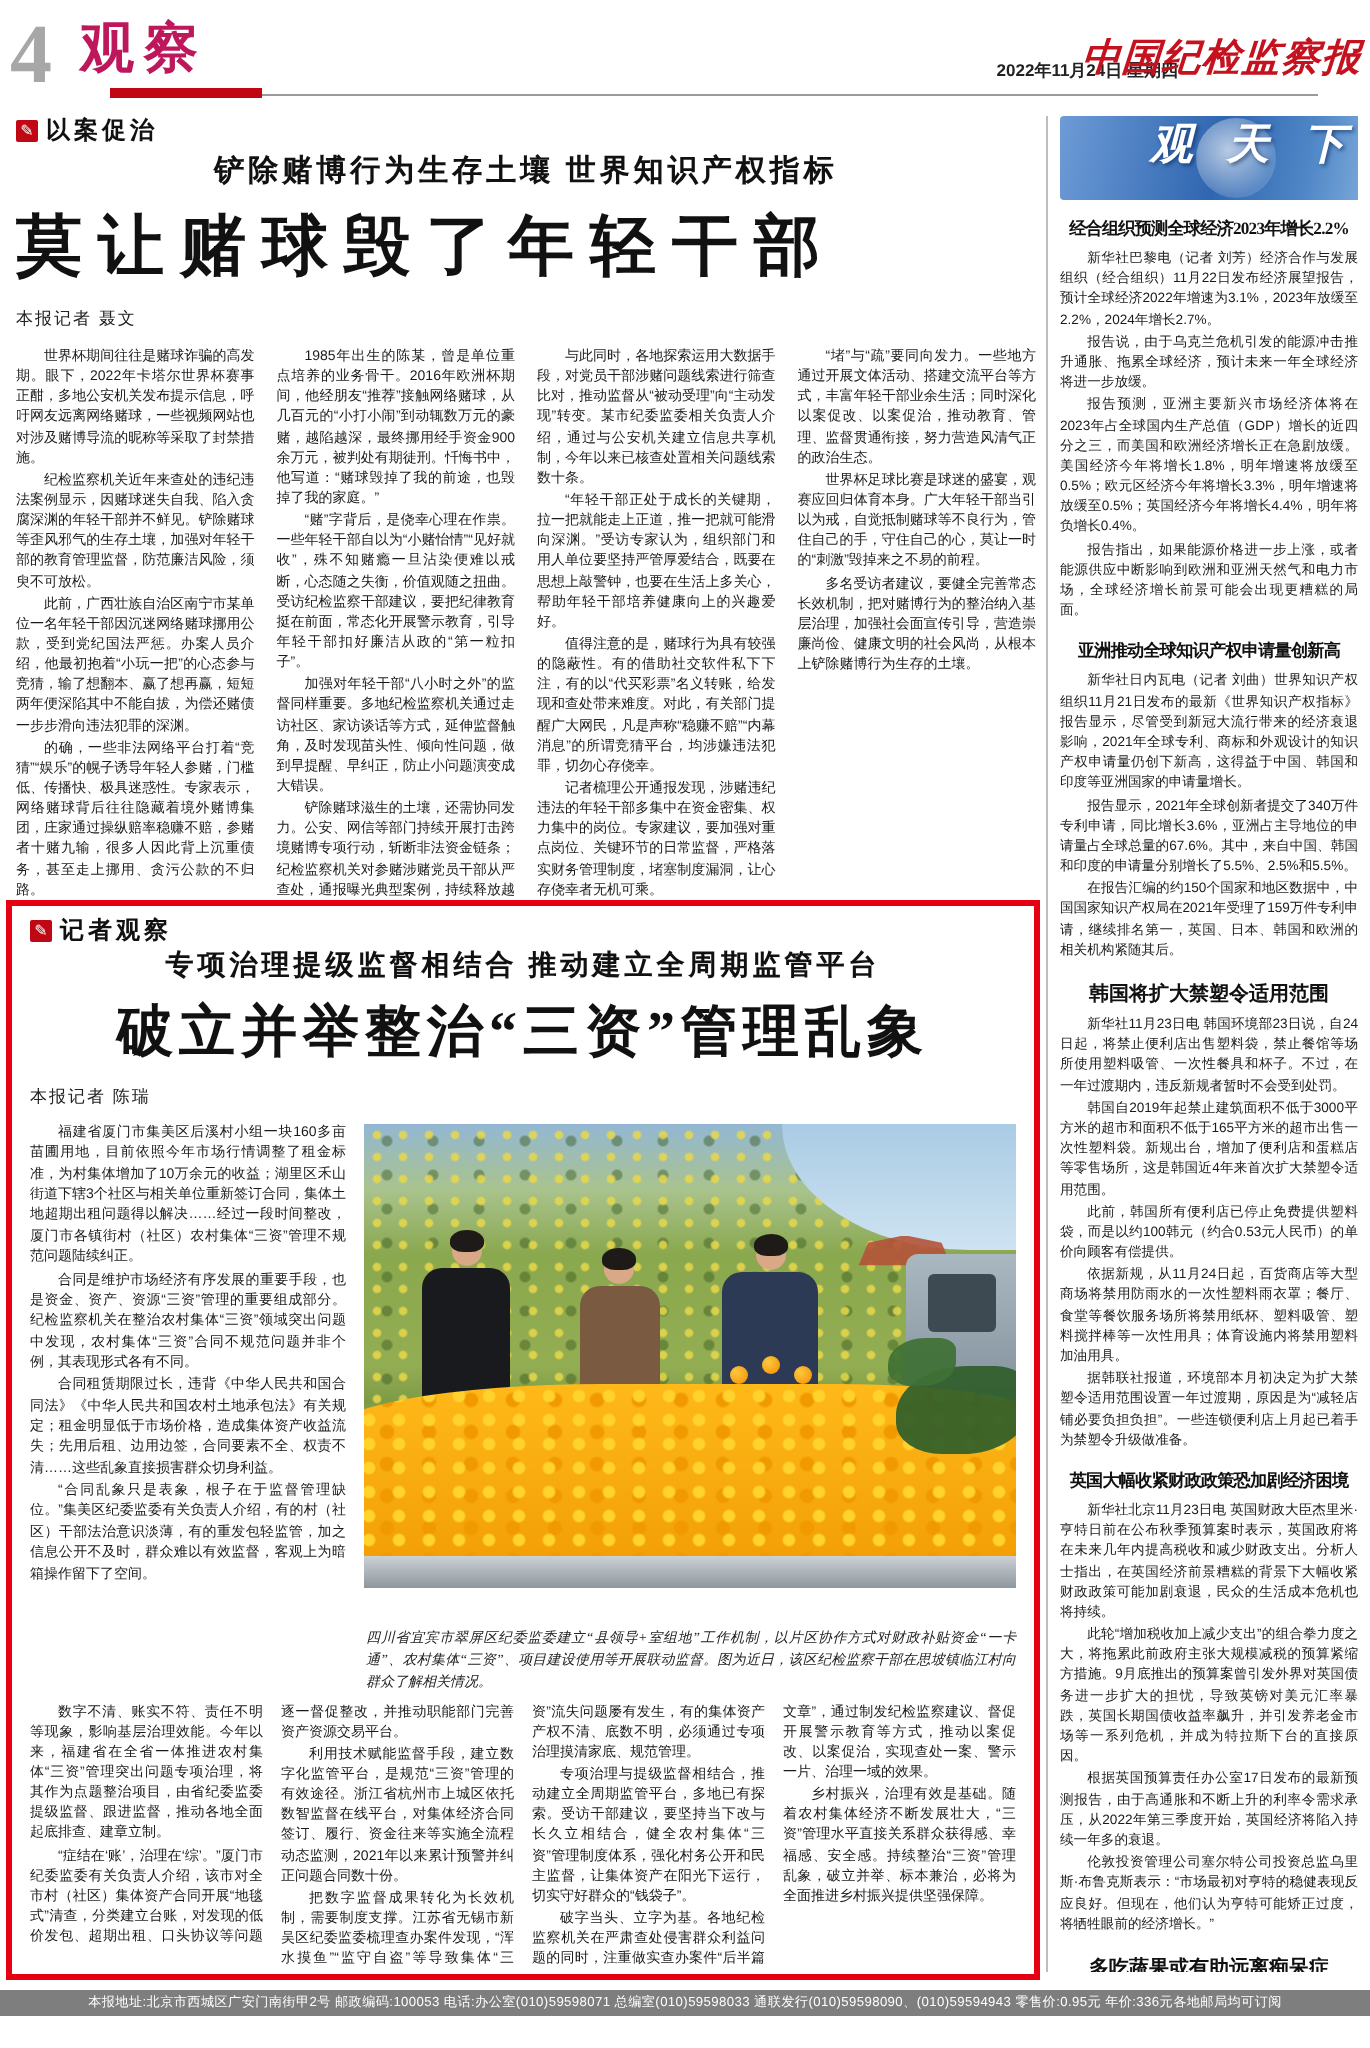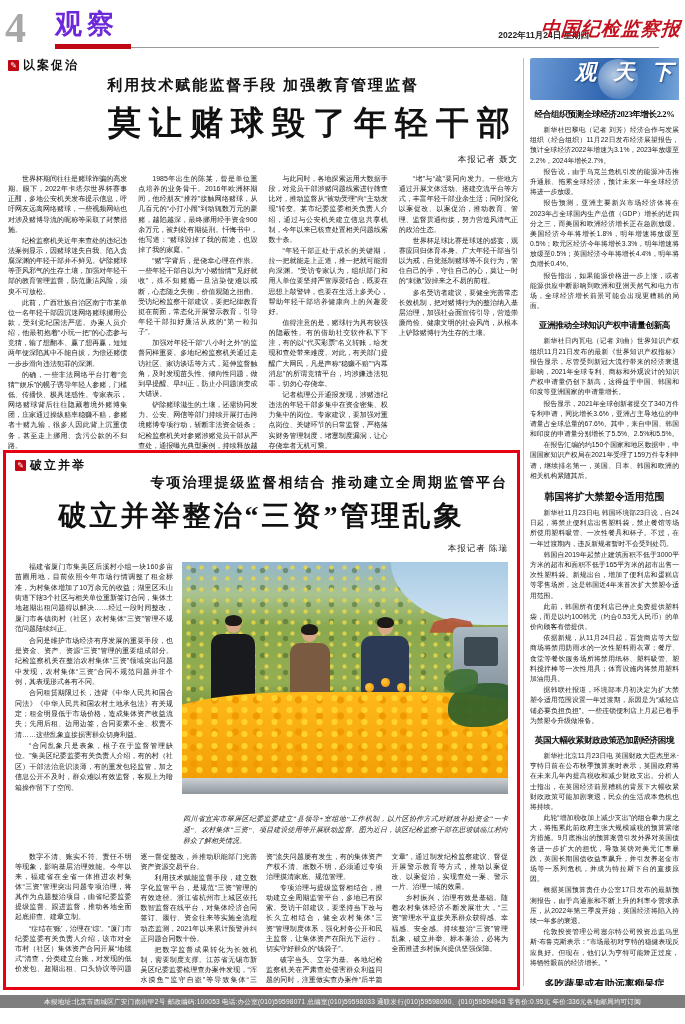--- a/index.html
+++ b/index.html
@@ -5,43 +5,43 @@
   * { margin:0; padding:0; box-sizing:border-box; }
   html,body { background:#e9e9e9; }
   .page {
     position:relative; width:685px; height:1024px; margin:0 auto;
     background:#fff; overflow:hidden;
     font-family:"Liberation Sans","DejaVu Sans",sans-serif; color:#111;
   }
   
   .hdr { position:absolute; left:0; top:4px; width:685px; height:52px; }
   .pagenum { position:absolute; left:5px; top:0px; font:bold 42px "Liberation Serif","DejaVu Serif",serif; color:#a7a7a7; }
-  .section { position:absolute; left:55px; top:2px; font:bold 27px "Liberation Serif","DejaVu Serif",serif; letter-spacing:5px; color:#6d28d9; }
+  .section { position:absolute; left:40px; top:2px; font:bold 27px "Liberation Serif","DejaVu Serif",serif; letter-spacing:5px; color:#be185d; }
   .sec-red { position:absolute; left:55px; top:40px; width:76px; height:5px; background:#c00714; }
   .sec-line { position:absolute; left:131px; top:43px; width:528px; height:1px; background:#9a9a9a; }
   .dateline { position:absolute; right:96px; top:26px; font-size:8.5px; font-weight:bold; color:#222; }
   .masthead { position:absolute; right:4px; top:12px; font:bold italic 19px "Liberation Serif","DejaVu Serif",serif; color:#c4121f; transform:skewX(-4deg); letter-spacing:1px; }
   
   .vrule { position:absolute; left:523px; top:58px; height:928px; width:1px; background:#bdbdbd; }
   .left-zone { position:absolute; left:8px; top:58px; width:510px; }
   
   .tagrow { display:flex; align-items:center; gap:4px; height:14px; }
   .tagicon { width:11px; height:11px; background:#c00714; color:#fff; font-size:8px; line-height:11px; text-align:center; border-radius:1px; }
   .tagtxt { font:bold 12px "Liberation Serif","DejaVu Serif",serif; letter-spacing:2px; }
   
   .kicker { text-align:center; font:bold 15px "Liberation Serif","DejaVu Serif",serif; letter-spacing:2px; margin-top:4px; }
-  .bigtitle { text-align:right; font:bold 33px "Liberation Serif","DejaVu Serif",serif; letter-spacing:8px; margin-top:6px; }
-  .byline { text-align:right; font-size:8.5px; color:#222; margin-top:8px; letter-spacing:1px; }
+  .bigtitle { text-align:left; font:bold 33px "Liberation Serif","DejaVu Serif",serif; letter-spacing:8px; margin-top:6px; }
+  .byline { text-align:left; font-size:8.5px; color:#222; margin-top:8px; letter-spacing:1px; }
   .body4col { margin-top:8px; height:288px; overflow:hidden;
     column-count:4; column-gap:11px; column-fill:auto;
     font-size:7px; line-height:1.45; text-align:justify; color:#1a1a1a; }
   .body4col .para, .lead .para, .feat-bottom .para, .wa-body .para { text-indent:2em; margin:0 0 1px 0; }
   
   .redbox { position:absolute; left:3px; top:450px; width:517px; height:540px; border:3px solid #e60013; background:#fff; padding:5px 9px 6px 9px; }
-  .feat-kicker { text-align:right; font:bold 14px "Liberation Serif","DejaVu Serif",serif; letter-spacing:2px; margin-top:2px; }
+  .feat-kicker { text-align:center; font:bold 14px "Liberation Serif","DejaVu Serif",serif; letter-spacing:2px; margin-top:2px; }
   .feat-title { text-align:center; font:bold 28px "Liberation Serif","DejaVu Serif",serif; letter-spacing:3px; margin-top:5px; }
   .feat-top { display:flex; gap:9px; margin-top:7px; }
   .lead { width:158px; height:232px; overflow:hidden; font-size:7px; line-height:1.48; text-align:justify; color:#1a1a1a; flex:0 0 158px; }
   .caption { margin-top:20px; font:italic 7px "Liberation Serif","DejaVu Serif",serif; line-height:1.55; text-align:justify; color:#222; padding-left:168px; }
   .credit { text-align:right; font:italic 7px "Liberation Serif","DejaVu Serif",serif; padding-right:4px; }
   .feat-bottom { margin-top:5px; height:138px; overflow:hidden;
     column-count:4; column-gap:9px; column-fill:auto;
     font-size:7px; line-height:1.45; text-align:justify; color:#1a1a1a; }
   
   .photo { position:relative; width:326px; height:232px; overflow:hidden; flex:0 0 326px;
@@ -108,21 +108,21 @@
     <div class="masthead">中国纪检监察报</div>
   </div>
 
   <div class="vrule"></div>
 
   <div class="left-zone">
     <div class="tagrow">
       <span class="tagicon">✎</span>
       <span class="tagtxt">以案促治</span>
     </div>
-    <div class="kicker">利用技术赋能监督手段  加强教育管理监督</div>
+    <div class="kicker">铲除赌博行为生存土壤  世界知识产权指标</div>
     <div class="bigtitle">莫让赌球毁了年轻干部</div>
     <div class="byline">本报记者 聂文</div>
     <div class="body4col">
         <p class="para">世界杯期间往往是赌球诈骗的高发期。眼下，2022年卡塔尔世界杯赛事正酣，多地公安机关发布提示信息，呼吁网友远离网络赌球，一些视频网站也对涉及赌博导流的昵称等采取了封禁措施。</p>
         <p class="para">纪检监察机关近年来查处的违纪违法案例显示，因赌球迷失自我、陷入贪腐深渊的年轻干部并不鲜见。铲除赌球等歪风邪气的生存土壤，加强对年轻干部的教育管理监督，防范廉洁风险，须臾不可放松。</p>
         <p class="para">此前，广西壮族自治区南宁市某单位一名年轻干部因沉迷网络赌球挪用公款，受到党纪国法严惩。办案人员介绍，他最初抱着“小玩一把”的心态参与竞猜，输了想翻本、赢了想再赢，短短两年便深陷其中不能自拔，为偿还赌债一步步滑向违法犯罪的深渊。</p>
         <p class="para">的确，一些非法网络平台打着“竞猜”“娱乐”的幌子诱导年轻人参赌，门槛低、传播快、极具迷惑性。专家表示，网络赌球背后往往隐藏着境外赌博集团，庄家通过操纵赔率稳赚不赔，参赌者十赌九输，很多人因此背上沉重债务，甚至走上挪用、贪污公款的不归路。</p>
         <p class="para">1985年出生的陈某，曾是单位重点培养的业务骨干。2016年欧洲杯期间，他经朋友“推荐”接触网络赌球，从几百元的“小打小闹”到动辄数万元的豪赌，越陷越深，最终挪用经手资金900余万元，被判处有期徒刑。忏悔书中，他写道：“赌球毁掉了我的前途，也毁掉了我的家庭。”</p>
         <p class="para">“赌”字背后，是侥幸心理在作祟。一些年轻干部自以为“小赌怡情”“见好就收”，殊不知赌瘾一旦沾染便难以戒断，心态随之失衡，价值观随之扭曲。受访纪检监察干部建议，要把纪律教育挺在前面，常态化开展警示教育，引导年轻干部扣好廉洁从政的“第一粒扣子”。</p>
         <p class="para">加强对年轻干部“八小时之外”的监督同样重要。多地纪检监察机关通过走访社区、家访谈话等方式，延伸监督触角，及时发现苗头性、倾向性问题，做到早提醒、早纠正，防止小问题演变成大错误。</p>
@@ -133,21 +133,21 @@
         <p class="para">记者梳理公开通报发现，涉赌违纪违法的年轻干部多集中在资金密集、权力集中的岗位。专家建议，要加强对重点岗位、关键环节的日常监督，严格落实财务管理制度，堵塞制度漏洞，让心存侥幸者无机可乘。</p>
         <p class="para">“堵”与“疏”要同向发力。一些地方通过开展文体活动、搭建交流平台等方式，丰富年轻干部业余生活；同时深化以案促改、以案促治，推动教育、管理、监督贯通衔接，努力营造风清气正的政治生态。</p>
         <p class="para">世界杯足球比赛是球迷的盛宴，观赛应回归体育本身。广大年轻干部当引以为戒，自觉抵制赌球等不良行为，管住自己的手，守住自己的心，莫让一时的“刺激”毁掉来之不易的前程。</p>
         <p class="para">多名受访者建议，要健全完善常态长效机制，把对赌博行为的整治纳入基层治理，加强社会面宣传引导，营造崇廉尚俭、健康文明的社会风尚，从根本上铲除赌博行为生存的土壤。</p>
       </div>
   </div>
 
   <div class="redbox">
     <div class="tagrow">
       <span class="tagicon">✎</span>
-      <span class="tagtxt">破立并举</span>
+      <span class="tagtxt">记者观察</span>
     </div>
     <div class="feat-kicker">专项治理提级监督相结合  推动建立全周期监管平台</div>
     <div class="feat-title">破立并举整治“三资”管理乱象</div>
     <div class="byline">本报记者 陈瑞</div>
 
     <div class="feat-top">
       <div class="lead">
           <p class="para">福建省厦门市集美区后溪村小组一块160多亩苗圃用地，目前依照今年市场行情调整了租金标准，为村集体增加了10万余元的收益；湖里区禾山街道下辖3个社区与相关单位重新签订合同，集体土地超期出租问题得以解决……经过一段时间整改，厦门市各镇街村（社区）农村集体“三资”管理不规范问题陆续纠正。</p>
           <p class="para">合同是维护市场经济有序发展的重要手段，也是资金、资产、资源“三资”管理的重要组成部分。纪检监察机关在整治农村集体“三资”领域突出问题中发现，农村集体“三资”合同不规范问题并非个例，其表现形式各有不同。</p>
           <p class="para">合同租赁期限过长，违背《中华人民共和国合同法》《中华人民共和国农村土地承包法》有关规定；租金明显低于市场价格，造成集体资产收益流失；先用后租、边用边签，合同要素不全、权责不清……这些乱象直接损害群众切身利益。</p>

